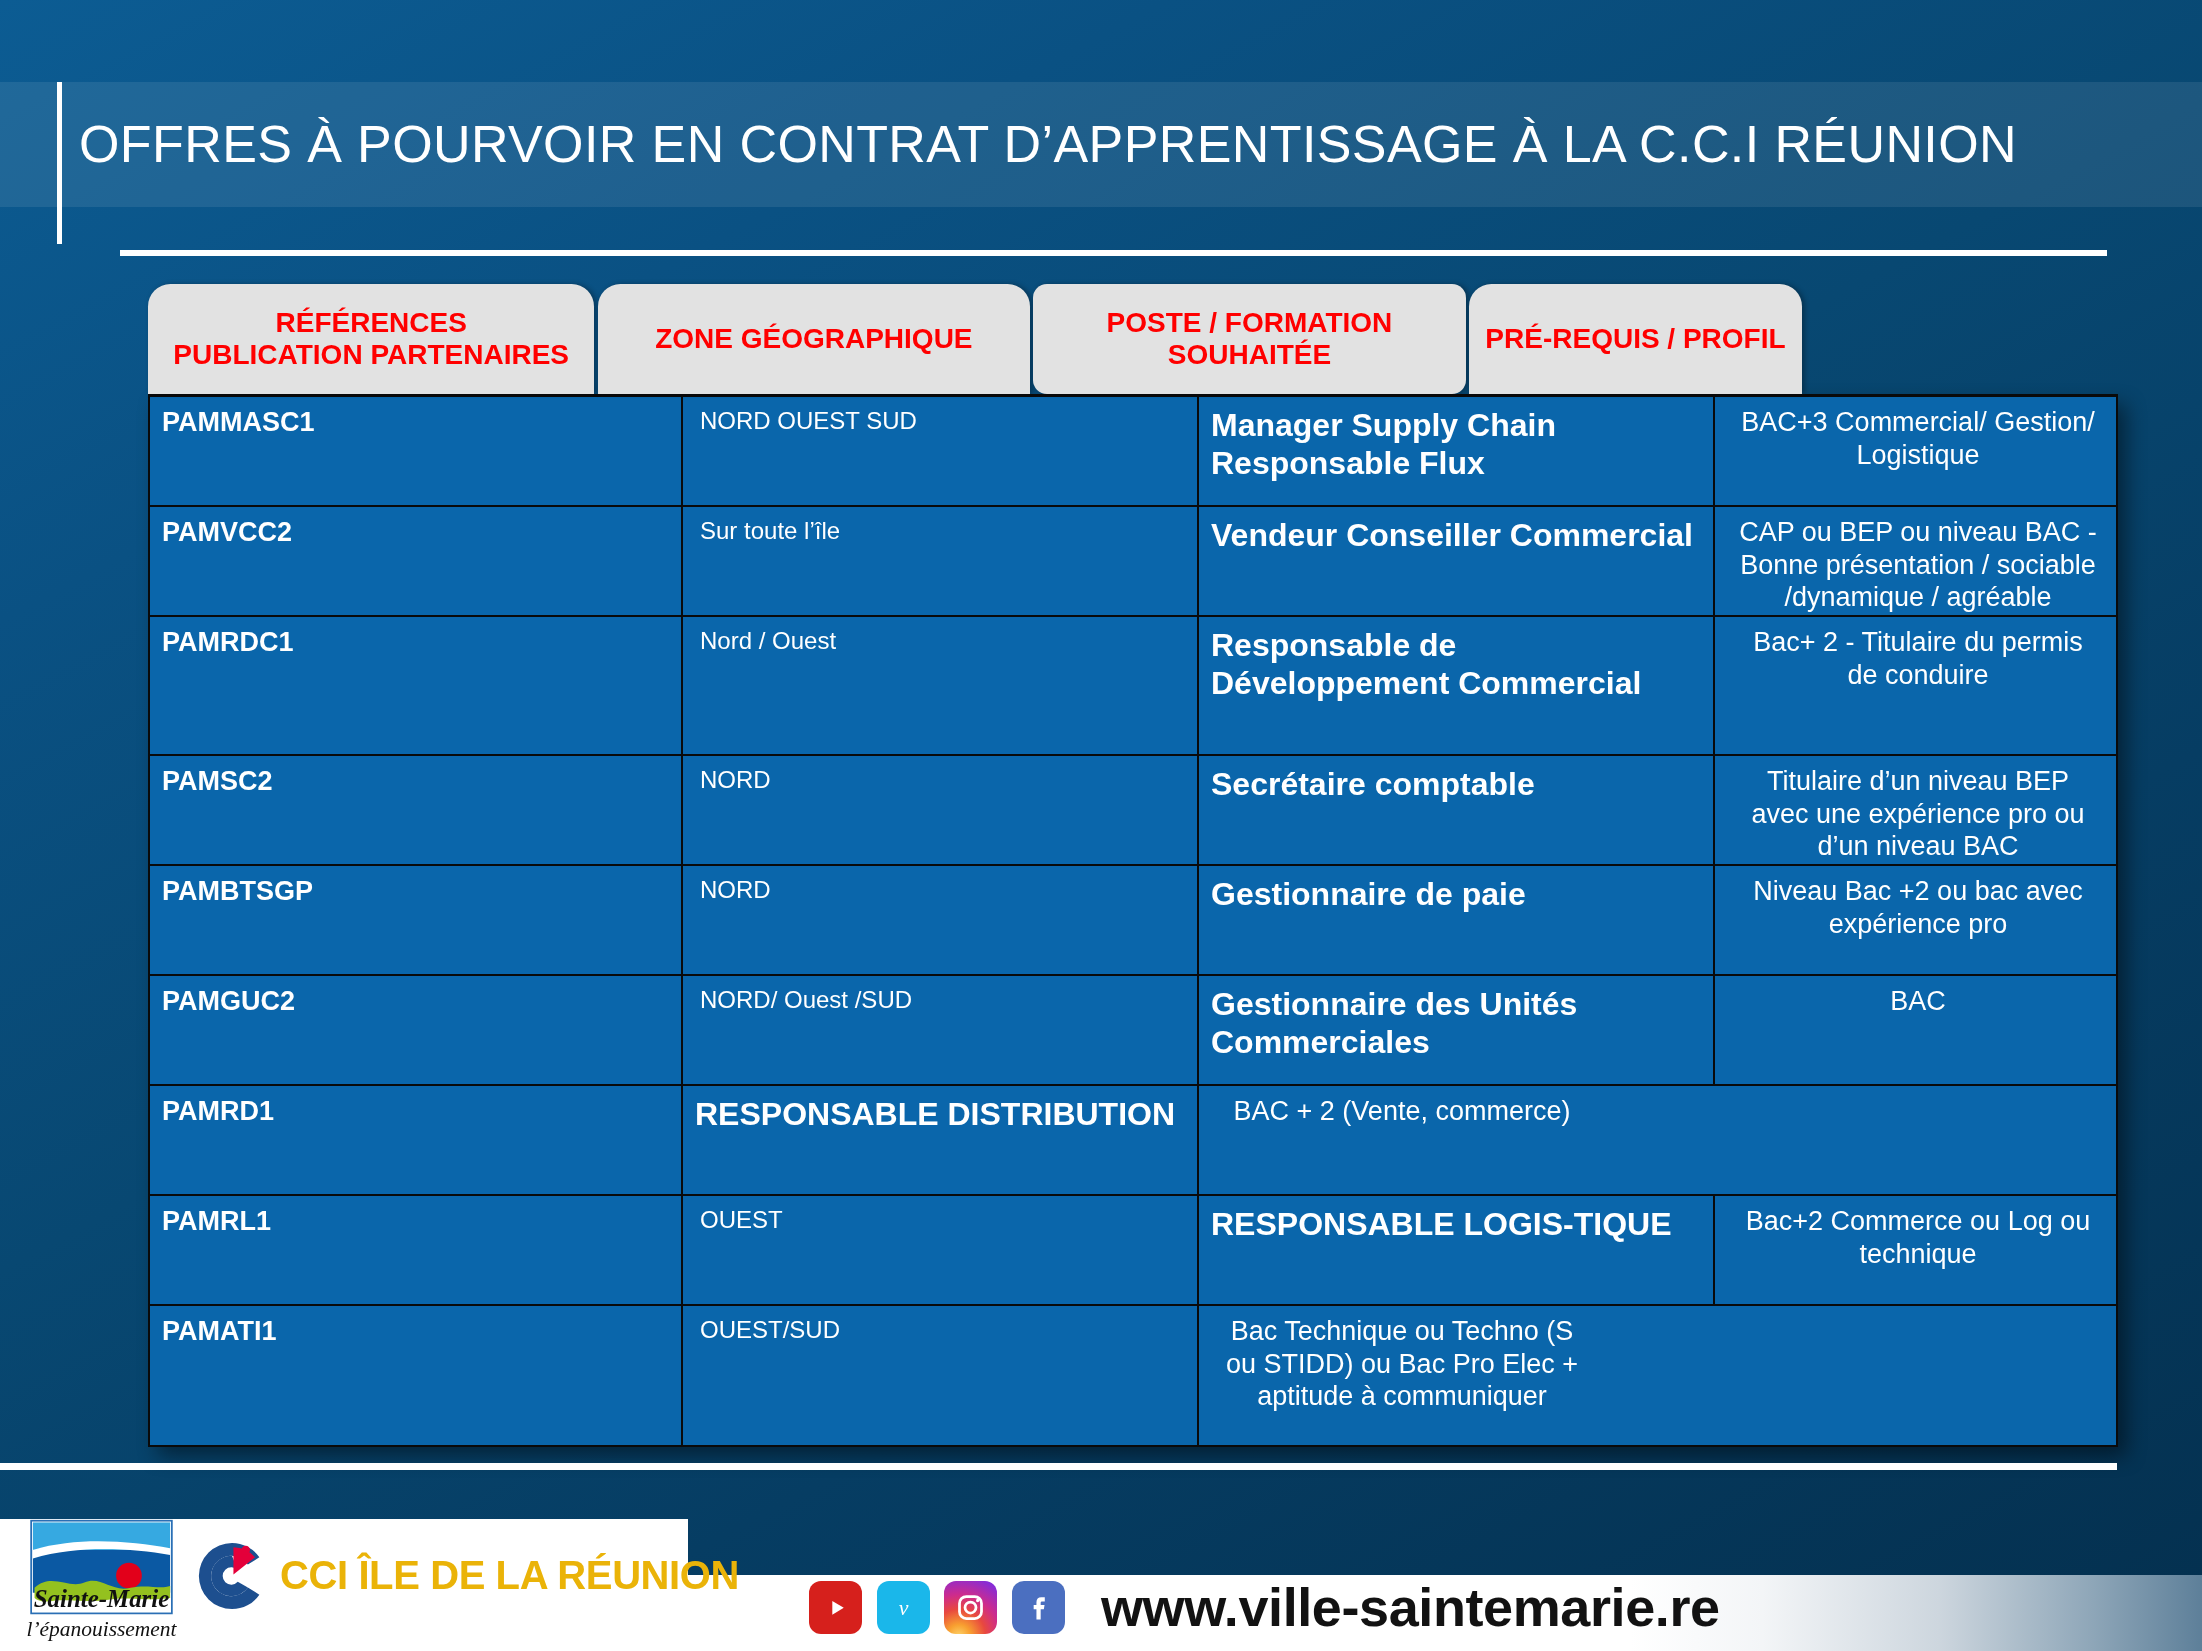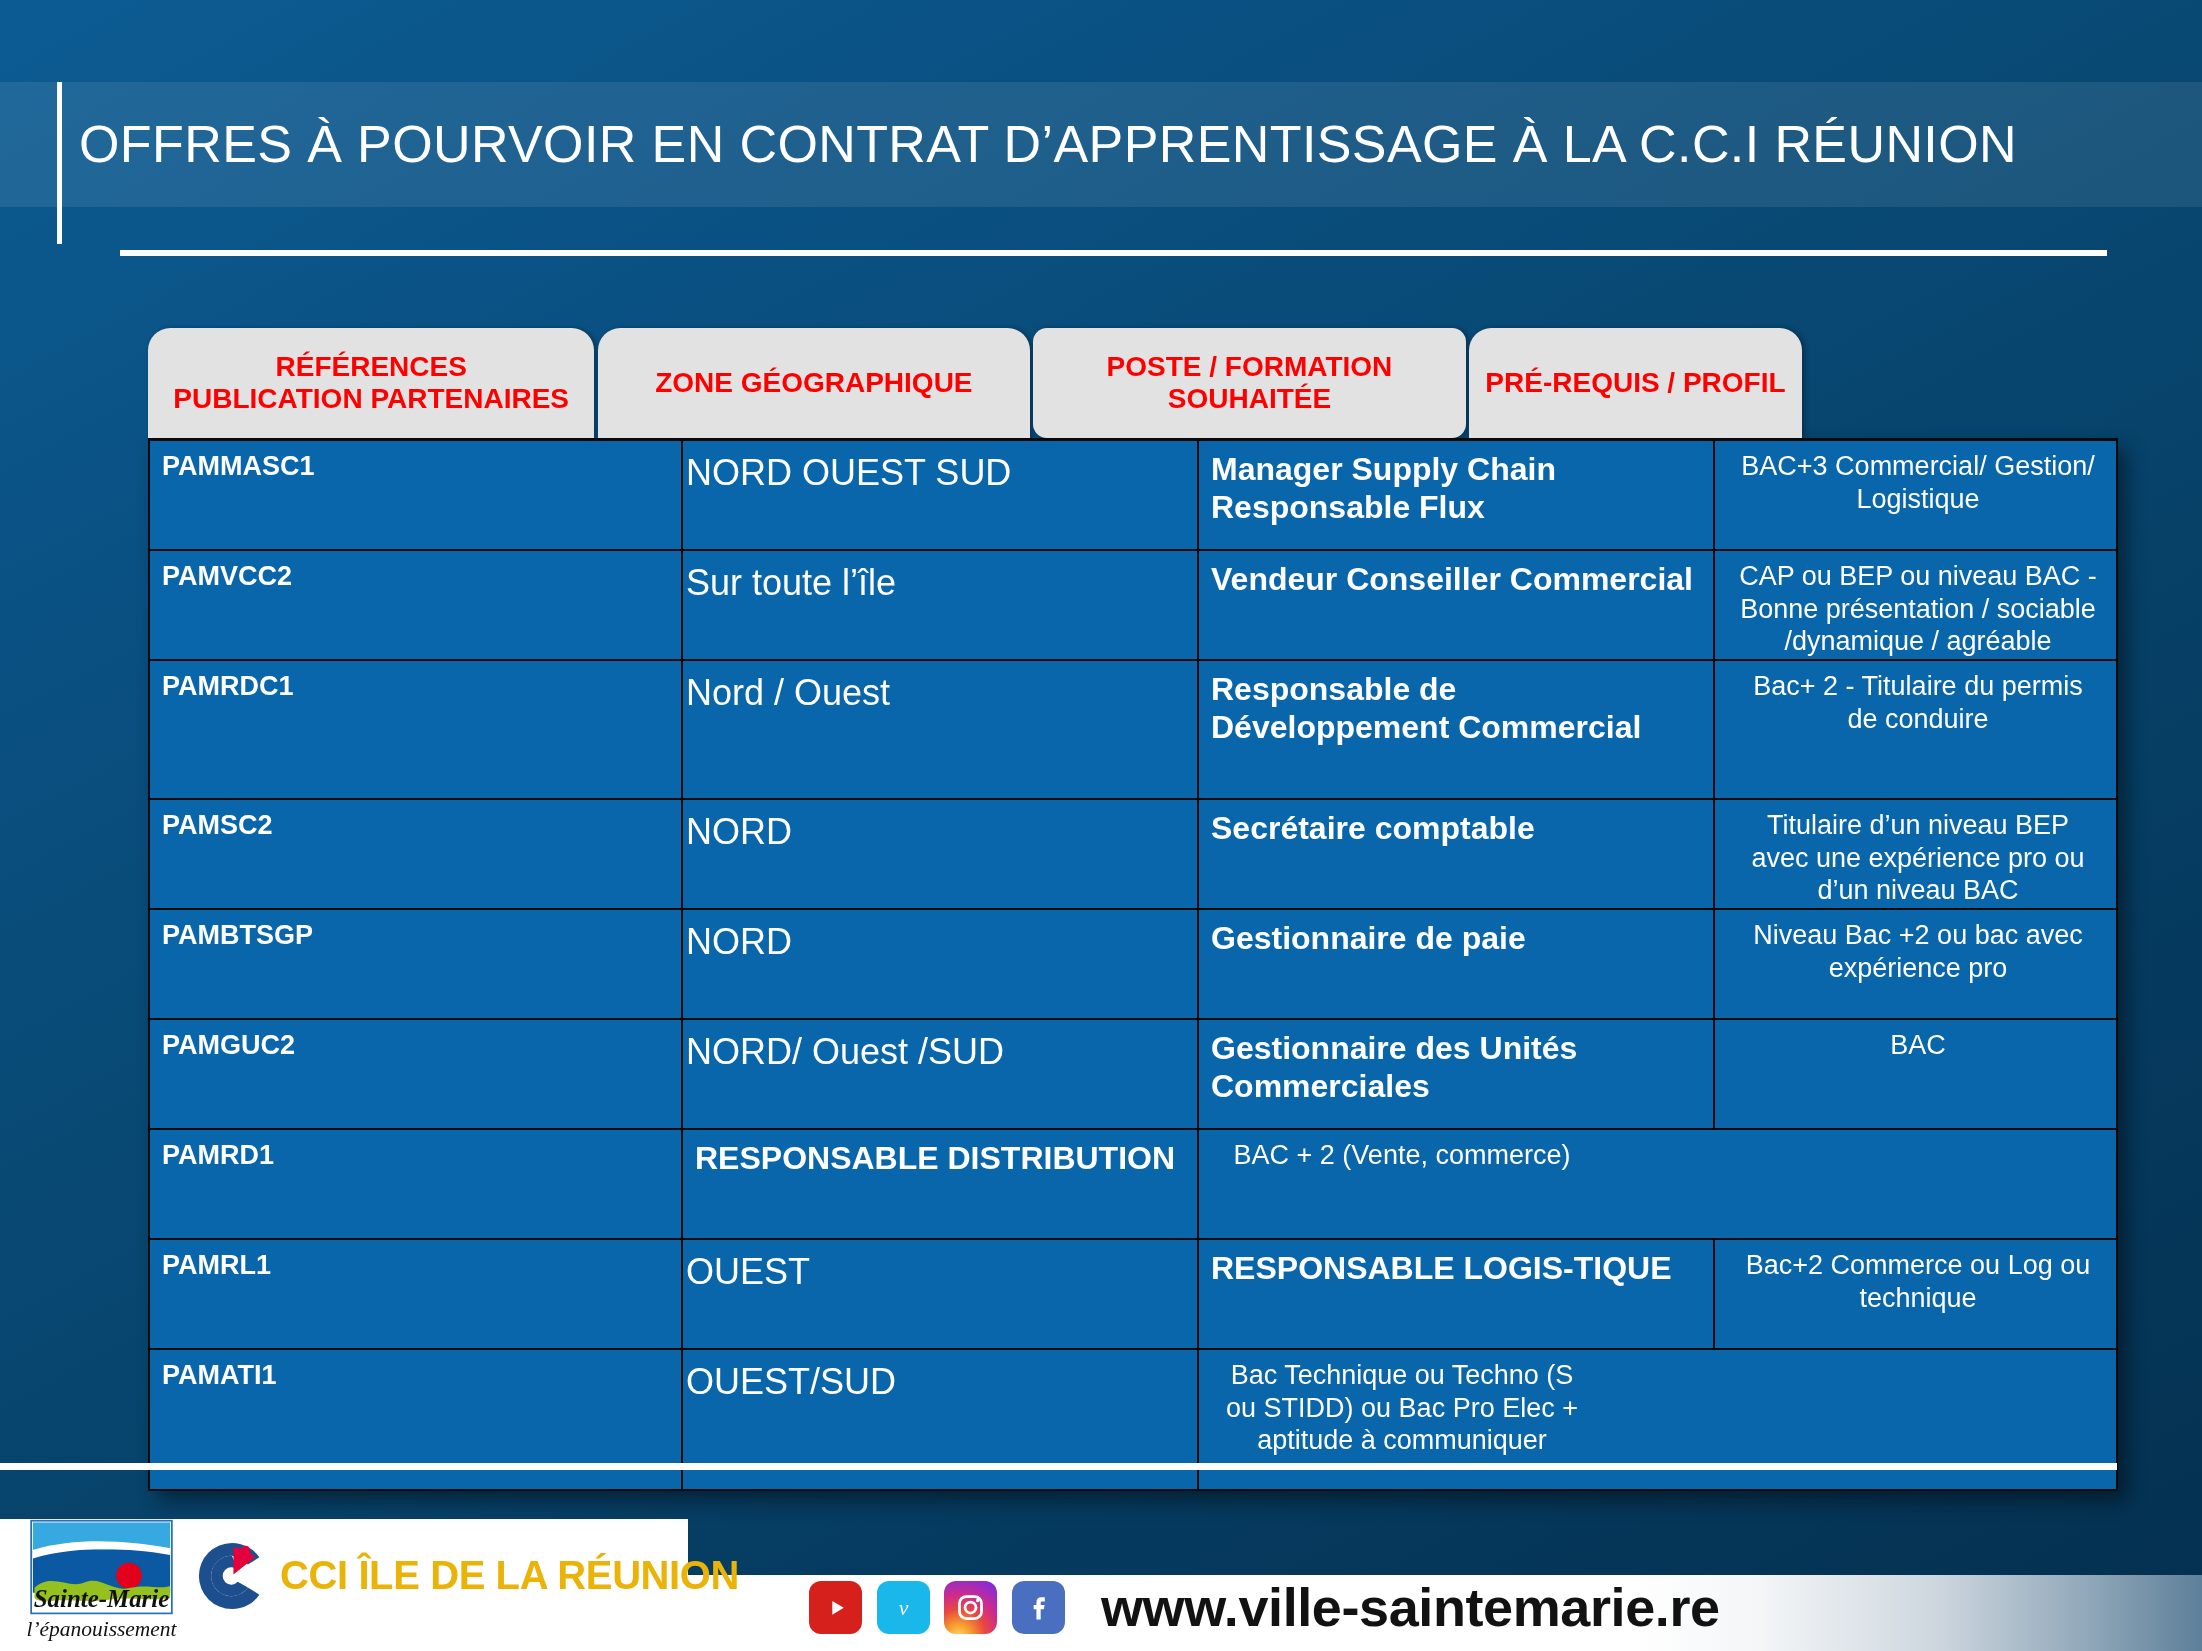--- a/index.html
+++ b/index.html
@@ -64,21 +64,20 @@
     left: 0px; top: 1463px;
     width: 2117px; height: 6.9px;
     background: #ffffff;
   }
 
   
   #table-wrap {
     position: absolute;
     left: 148px; top: 284px;
     width: 1654px;
-    margin-top: 44px;
   }
 
   
   #thead-row {
     display: flex;
     align-items: stretch;
     height: 110px;
     position: relative;
     z-index: 3;
   }
@@ -122,21 +121,21 @@
   .td {
     box-sizing: border-box;
     background: #0a66ab;
     border-right: 2.6px solid #0a0a0a;
     padding: 8.6px 12px 8.6px 12px;
     color: #ffffff;
     overflow: hidden;
   }
   .td:last-child { border-right: none; }
   .col-ref  { width: 533px; font-weight: bold;   font-size: 27px; line-height: 1.2; }
-  .col-zone { width: 516px; font-weight: normal; font-size: 36px; line-height: 1.25; padding-left: 3px;}
+  .col-zone { width: 516px; font-weight: normal; font-size: 24px; line-height: 1.25; padding-left: 17px;}
   .col-post { width: 516px; font-weight: bold;   font-size: 32px; line-height: 1.2; }
   .col-pre  { width: 397px; font-weight: normal; font-size: 27px; line-height: 1.22; padding-left: 21px; text-align: center;}
   .h2 { height: 110px; }
   .h3 { height: 139px; }
 
   
   #footer-logo-panel {
     position: absolute;
     left: 0; top: 1519px;
     width: 688px; height: 133px;

